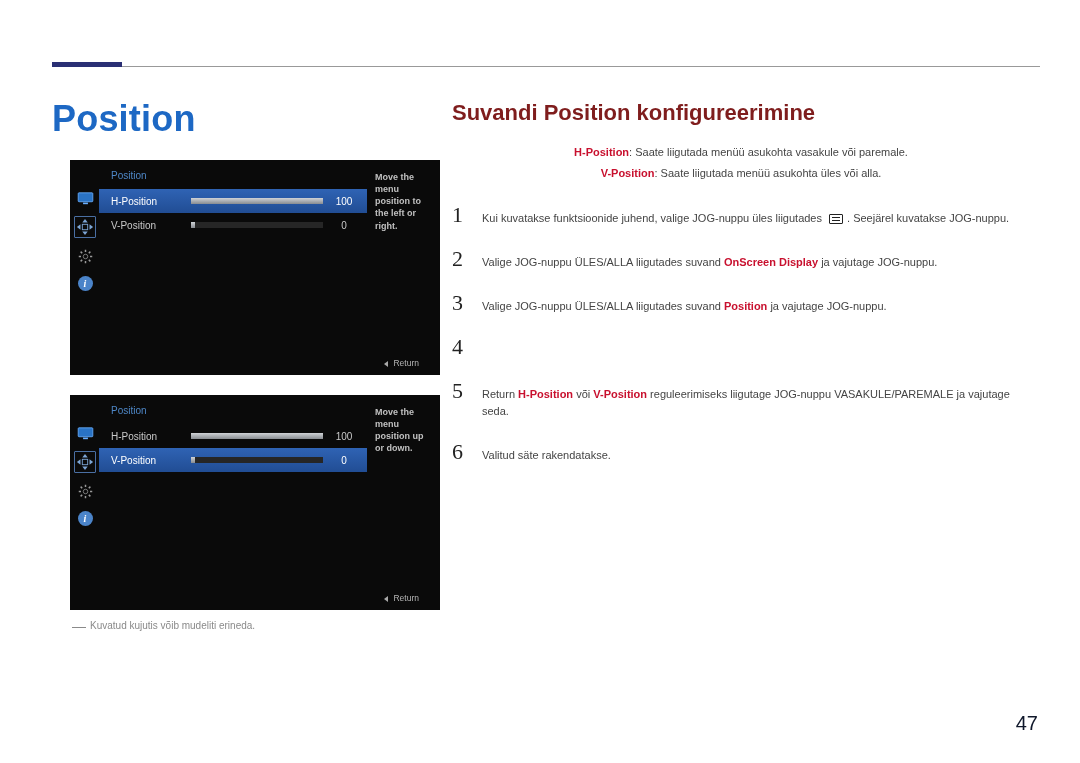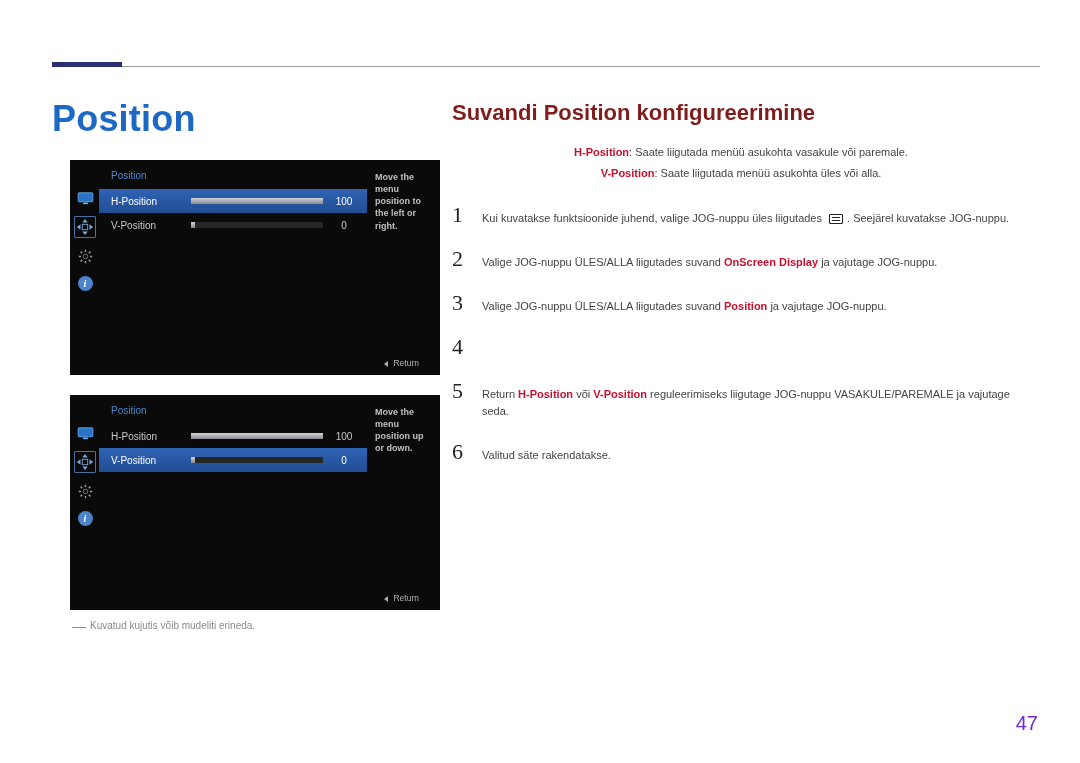--- a/index.html
+++ b/index.html
@@ -238,21 +238,21 @@
   .footnote .dash {
     font-size: 14px;
     vertical-align: -2px;
     margin-right: 4px;
   }
   .page-num {
     position: absolute;
     right: 42px;
     bottom: 28px;
     font-size: 20px;
-    color: #6d28d9;
+    color: #0f172a;
     font-weight: 300;
   }
 </style>
 </head>
 <body>
 
 <div class="top-rule"></div>
 <div class="top-accent"></div>
 
 <h1 class="page-title">Position</h1>

